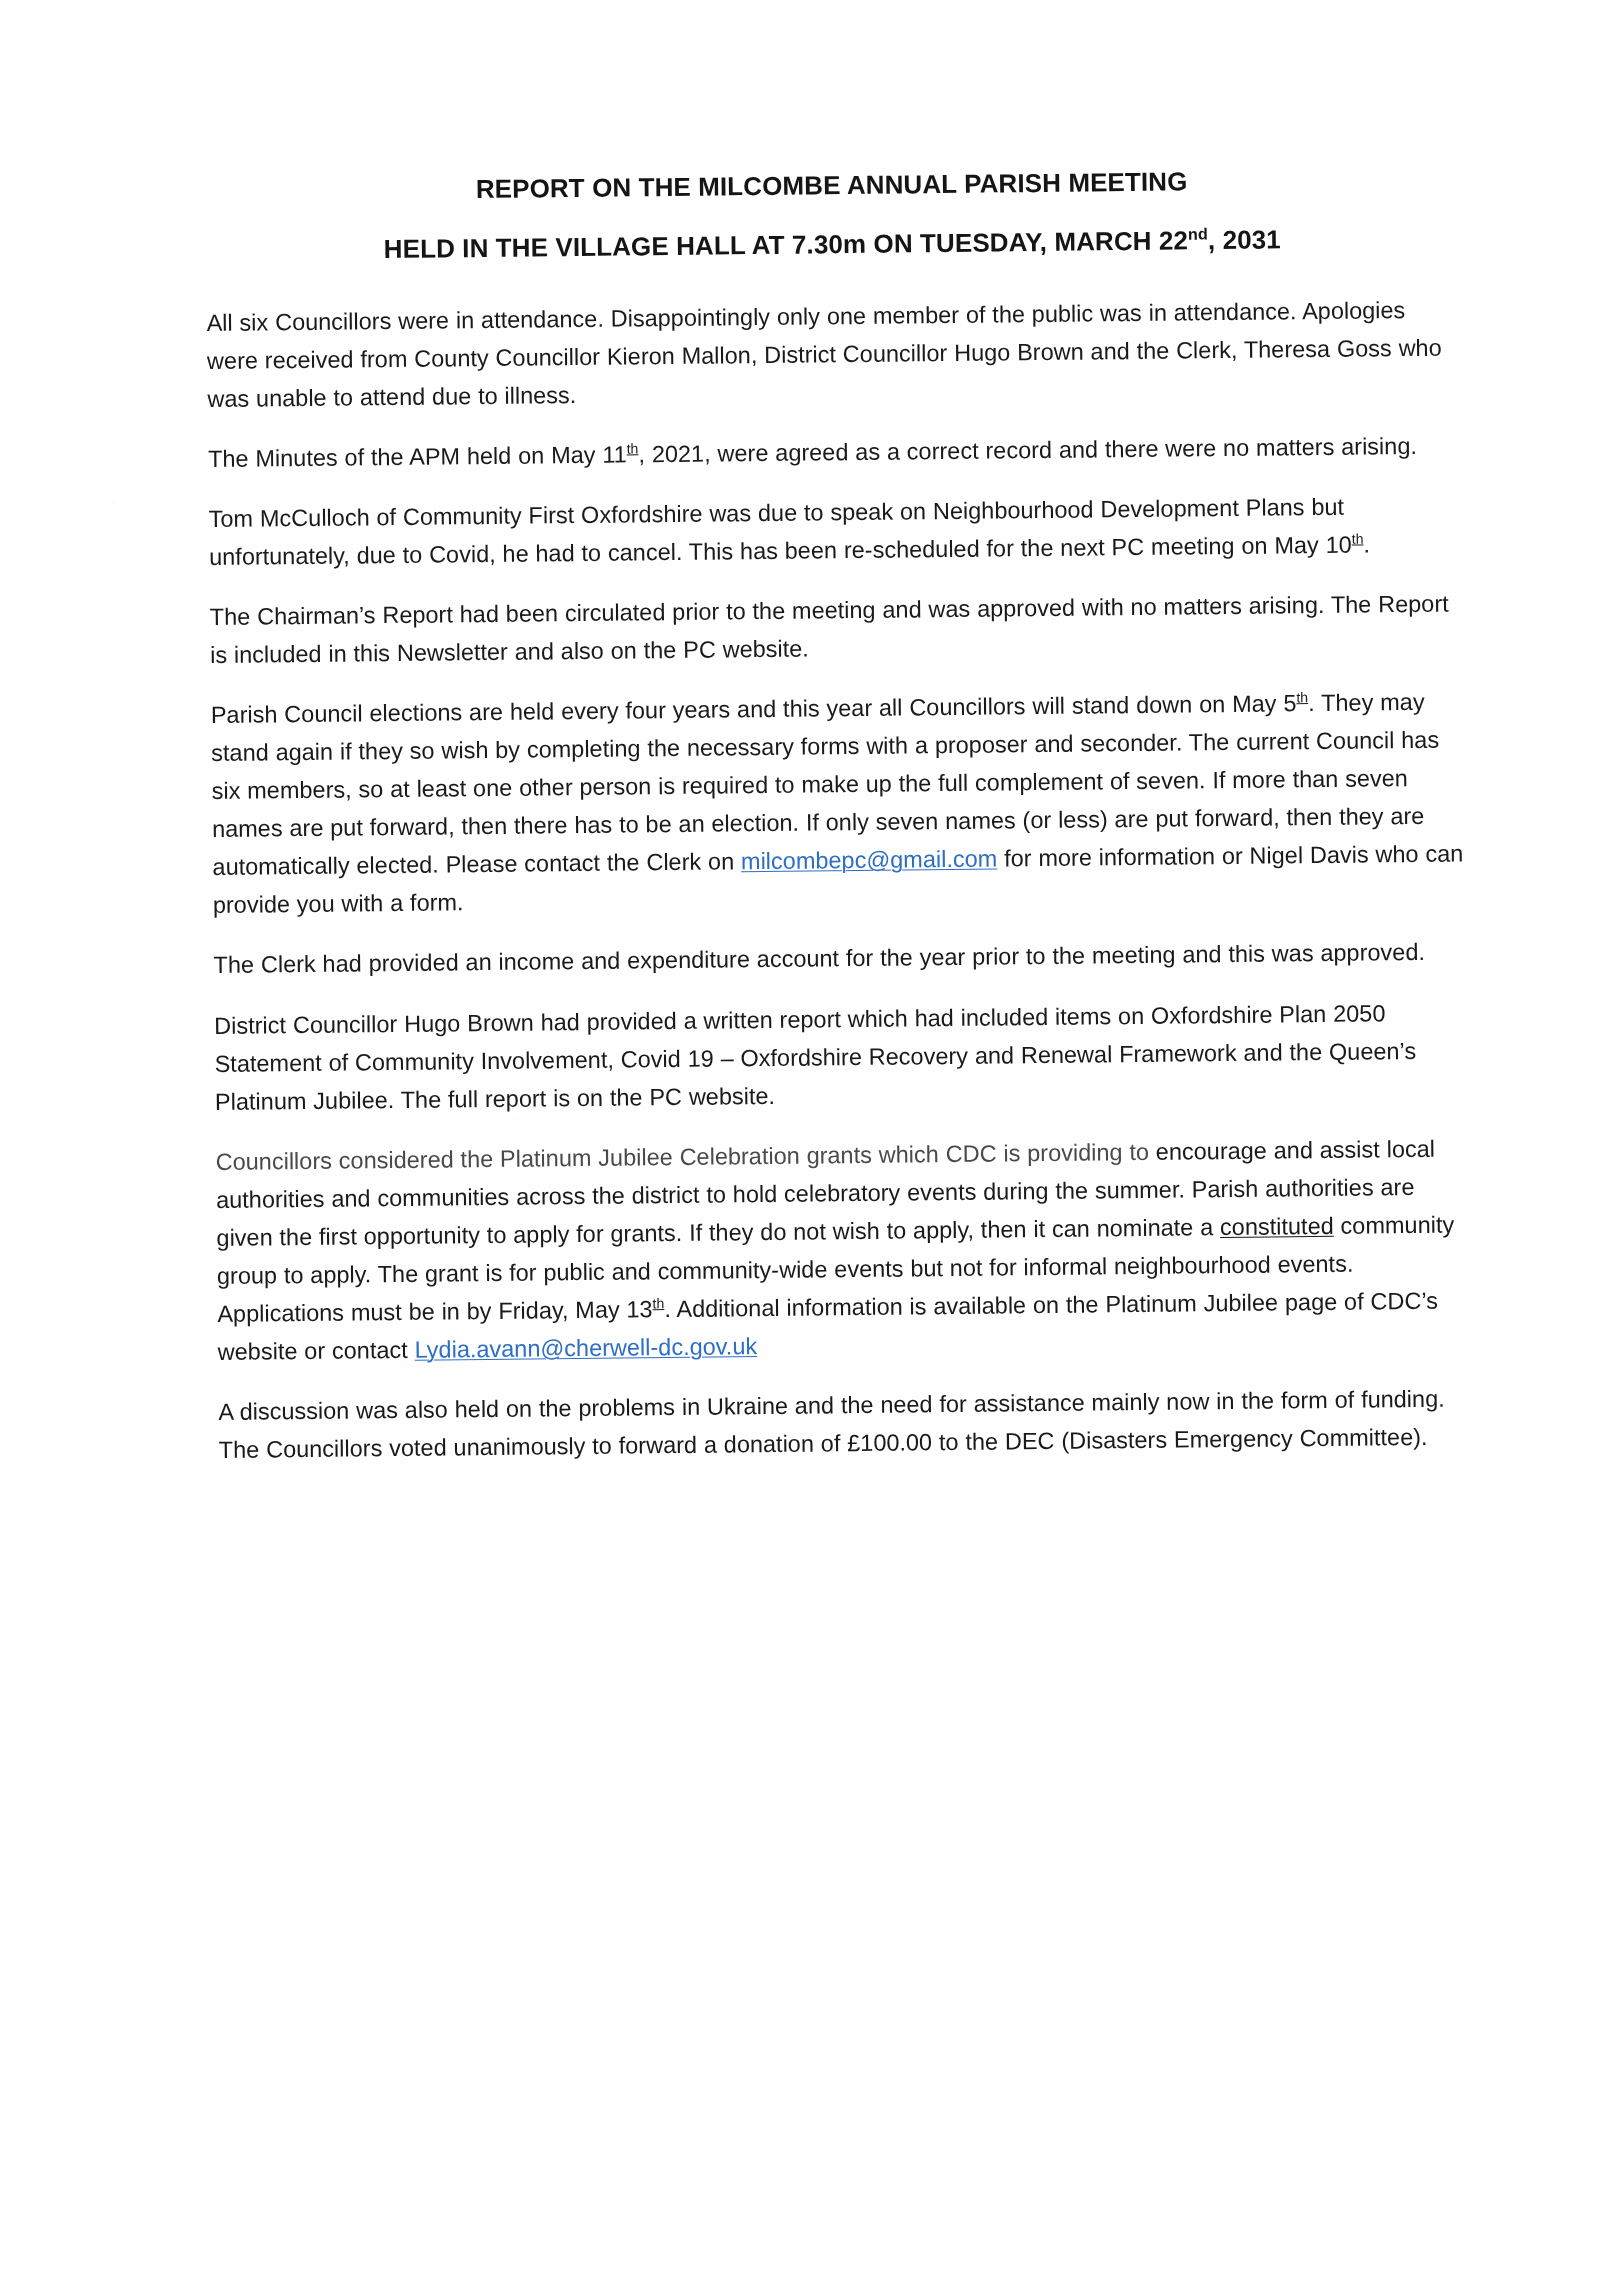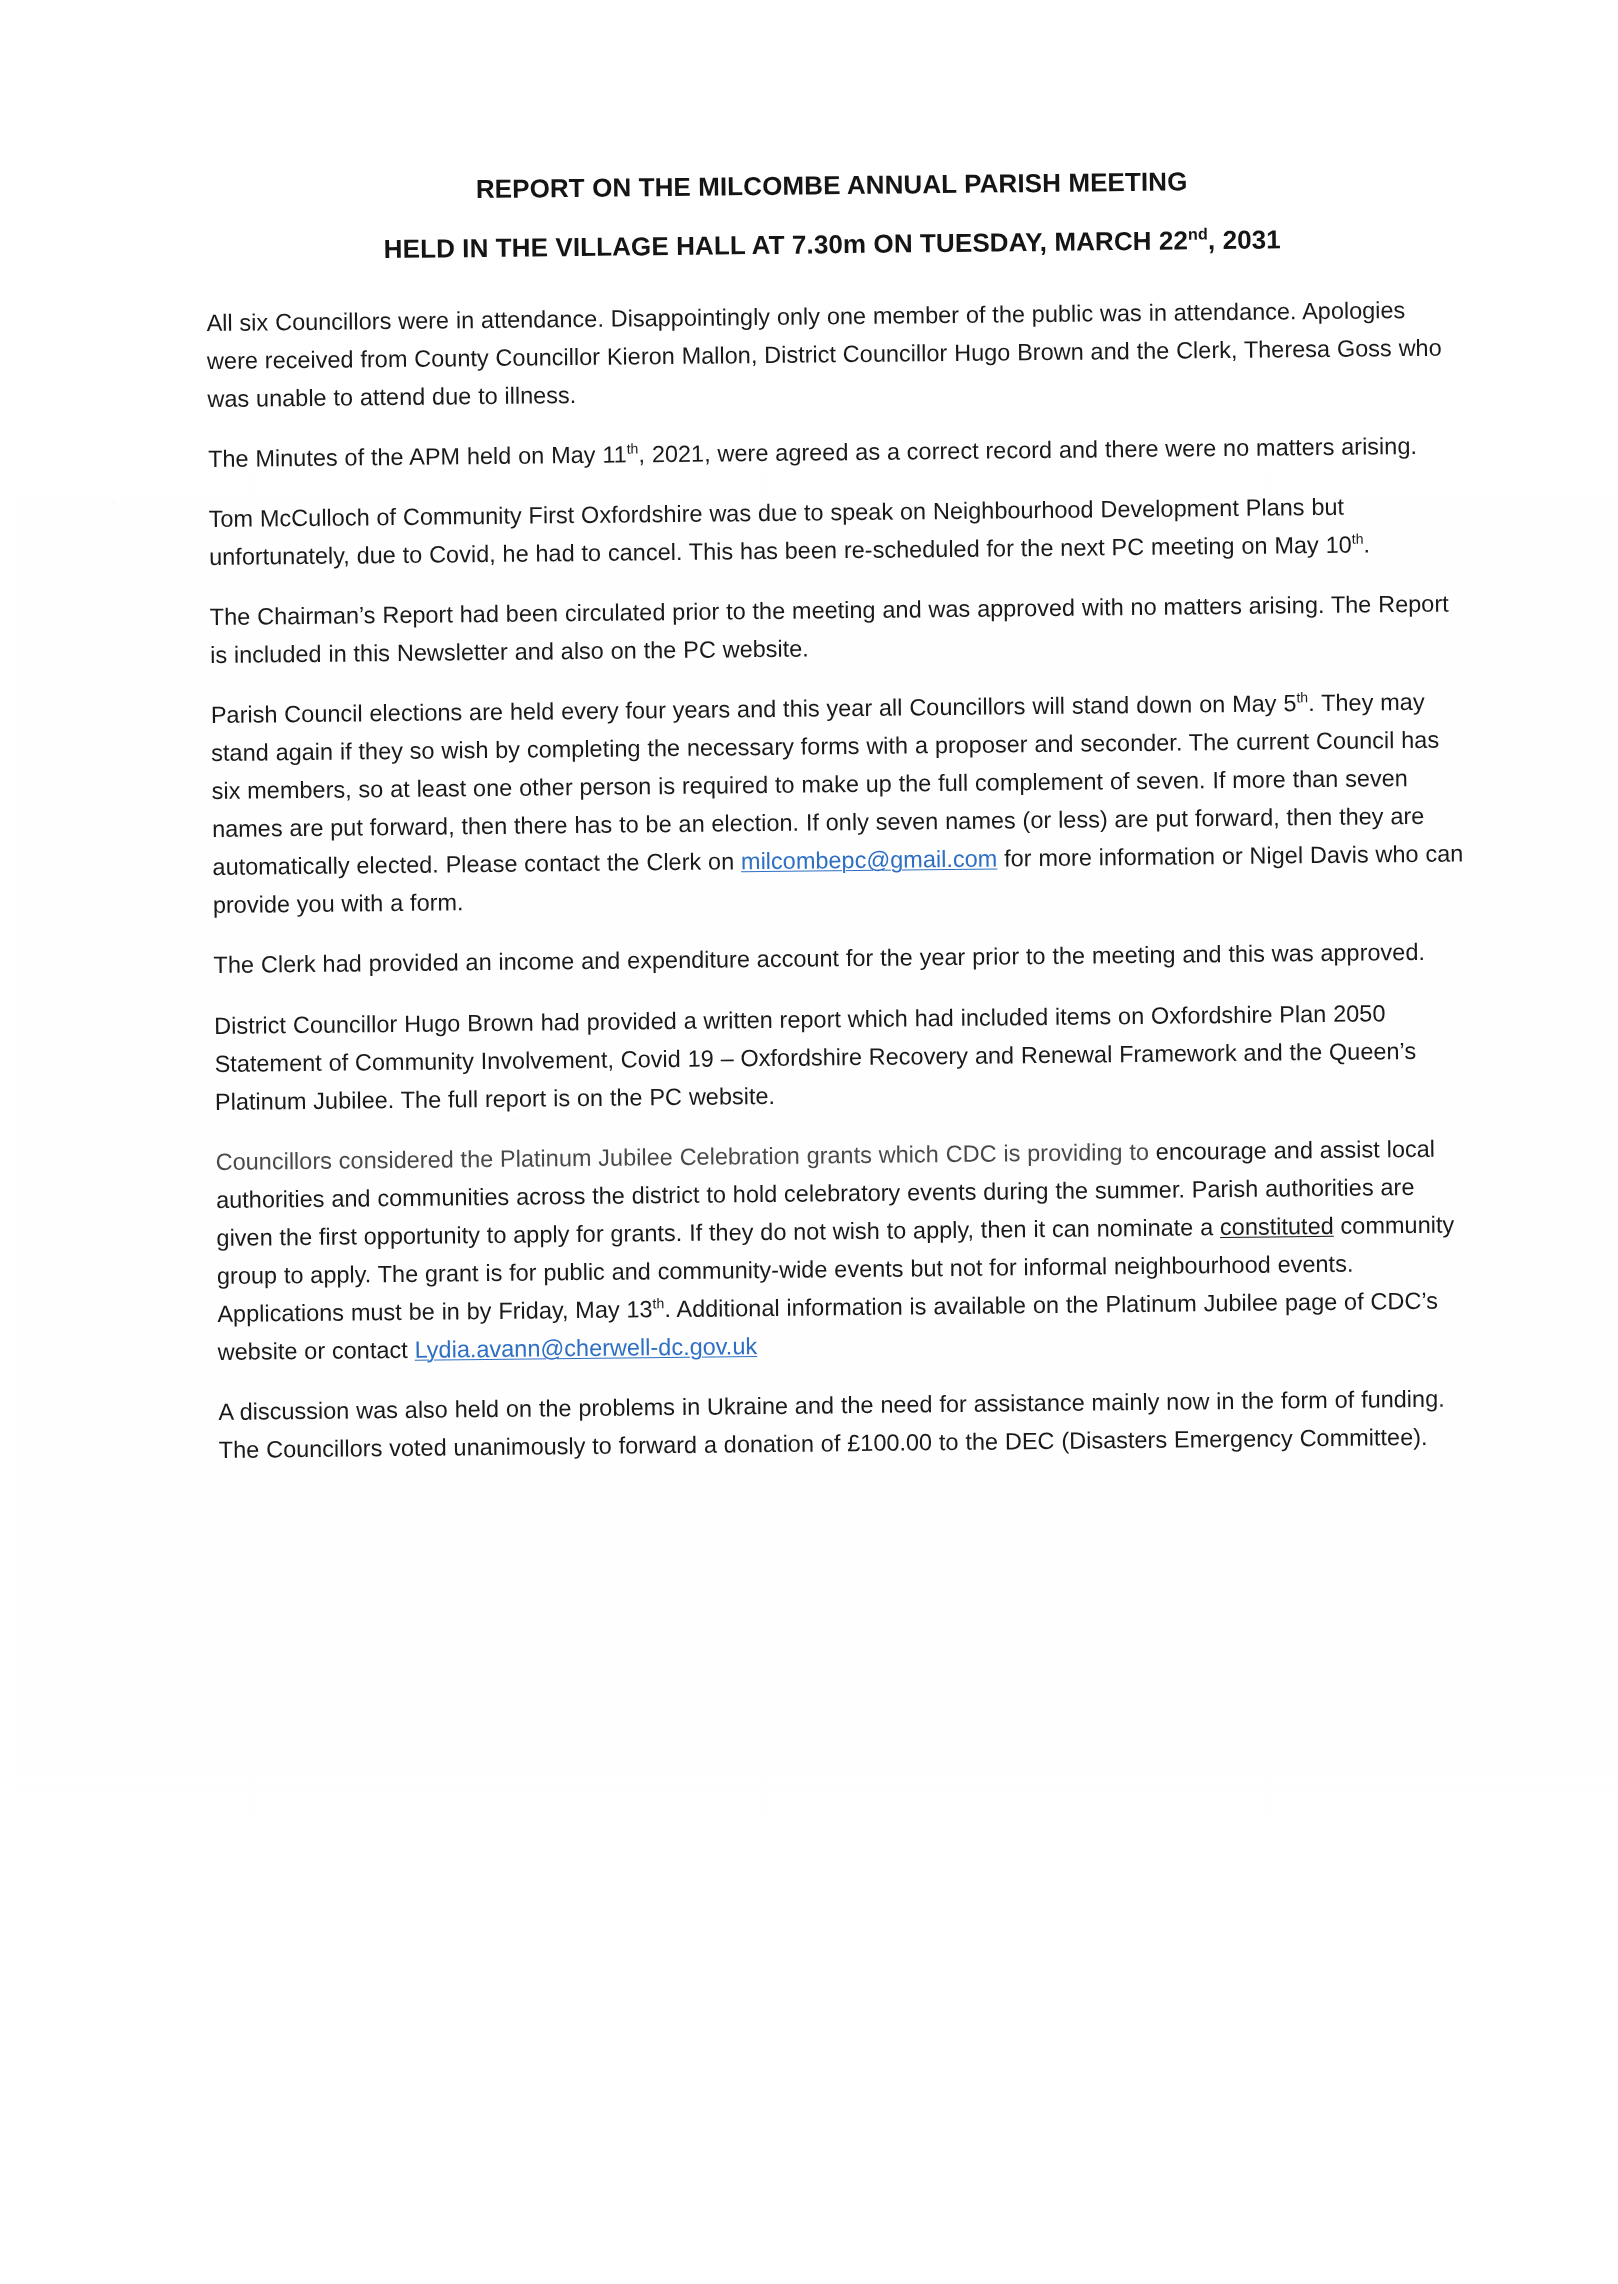--- a/index.html
+++ b/index.html
@@ -69,20 +69,21 @@
     line-height: 1.62;
     color: #1a1a1a;
     margin: 0 0 22px 0;
     text-align: left;
     word-spacing: 0.3px;
   }
   p.para sup {
     font-size: 0.60em;
     vertical-align: super;
     line-height: 0;
+    text-decoration: underline;
   }
   
   p.faint-first {
     position: relative;
   }
   p.faint-first .faint-line {
     color: #4a4a4a;
   }
   a.email-link {
     color: #2e6fc4;

